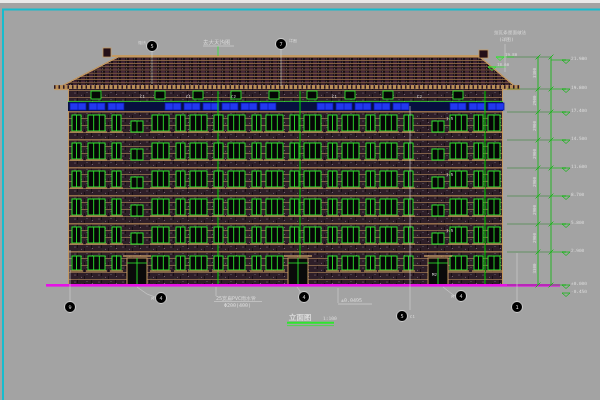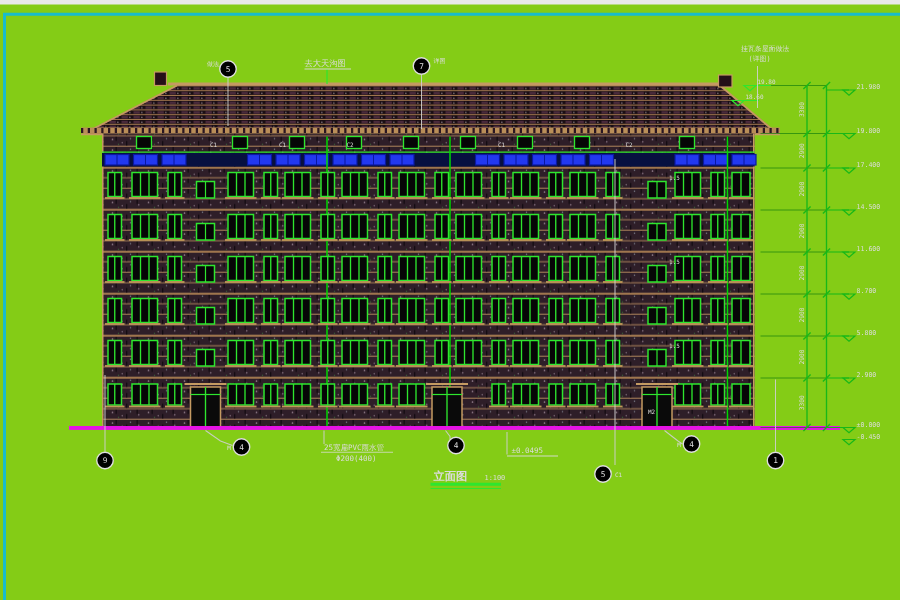--- a/index.html
+++ b/index.html
@@ -1,16 +1,16 @@
 <!DOCTYPE html>
 <html><head>
 <meta charset="utf-8">
 <style>
   html,body{margin:0;padding:0;background:#000;}
-  .stage{position:relative;width:600px;height:400px;background:#84cc16;overflow:hidden;
+  .stage{position:relative;width:600px;height:400px;background:#a3a3a3;overflow:hidden;
          font-family:"DejaVu Sans","Liberation Sans",sans-serif;}
   svg{position:absolute;left:0;top:0;}
   text{font-family:"DejaVu Sans Mono","Liberation Mono",monospace;}
 </style>
 </head>
 <body>
 
 <div class="stage">
 <svg width="600" height="400" viewBox="0 0 600 400">
   <defs>

